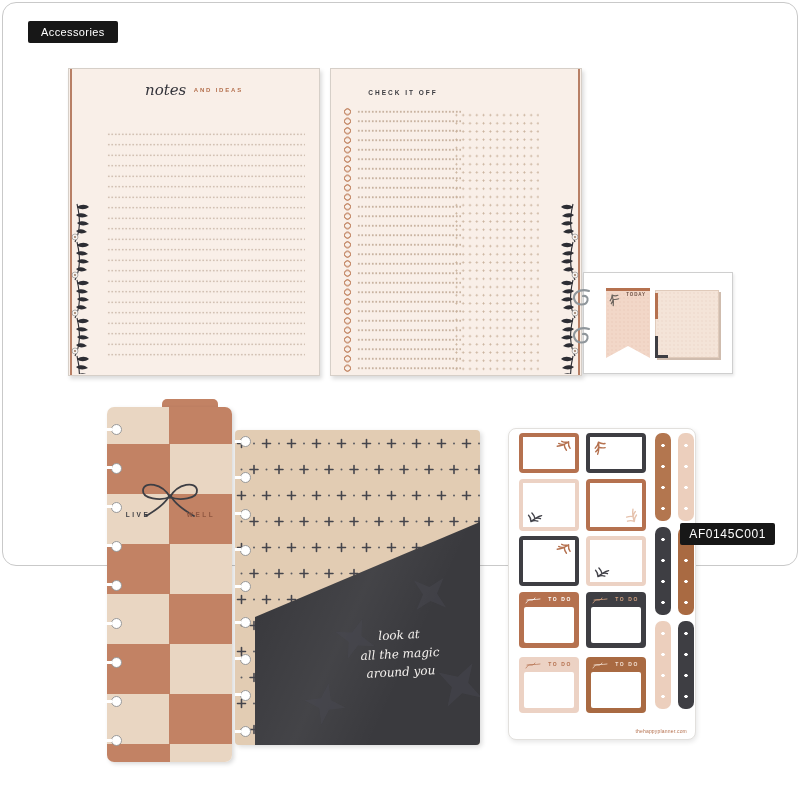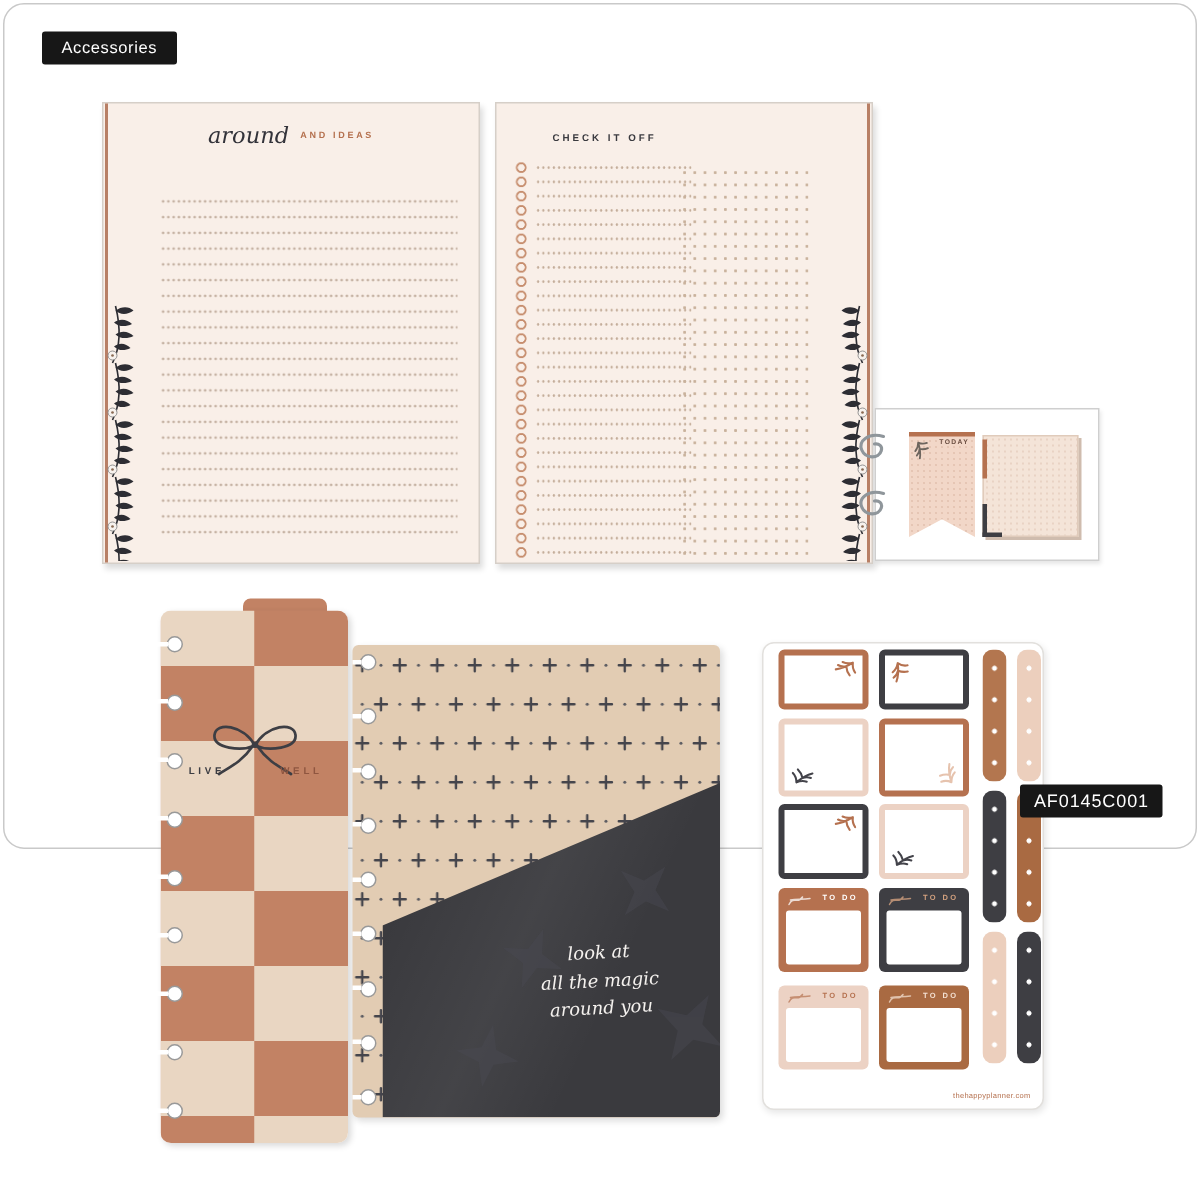--- a/index.html
+++ b/index.html
@@ -172,21 +172,21 @@
       <use href="#branch" y="0"></use>
         <use href="#branch" y="38"></use>
         <use href="#branch" y="76"></use>
       <use href="#branch" y="114"></use>
         <use href="#branch" y="152"></use>
         <use href="#branch" y="190"></use>
       <use href="#branch" y="228"></use>
         <use href="#branch" y="266"></use>
     </svg>
     <div class="np-title">
-      <span class="script">around</span>
+      <span class="script">notes</span>
       <span class="caps">AND IDEAS</span>
     </div>
     <div class="np-lines"></div>
   </div>
 
   <div class="notepad np-check">
     <div class="edge-line edge-right"></div>
     <svg class="floral floral-right" viewBox="0 0 30 304">
       <use href="#branch" y="0"></use>
         <use href="#branch" y="38"></use>

